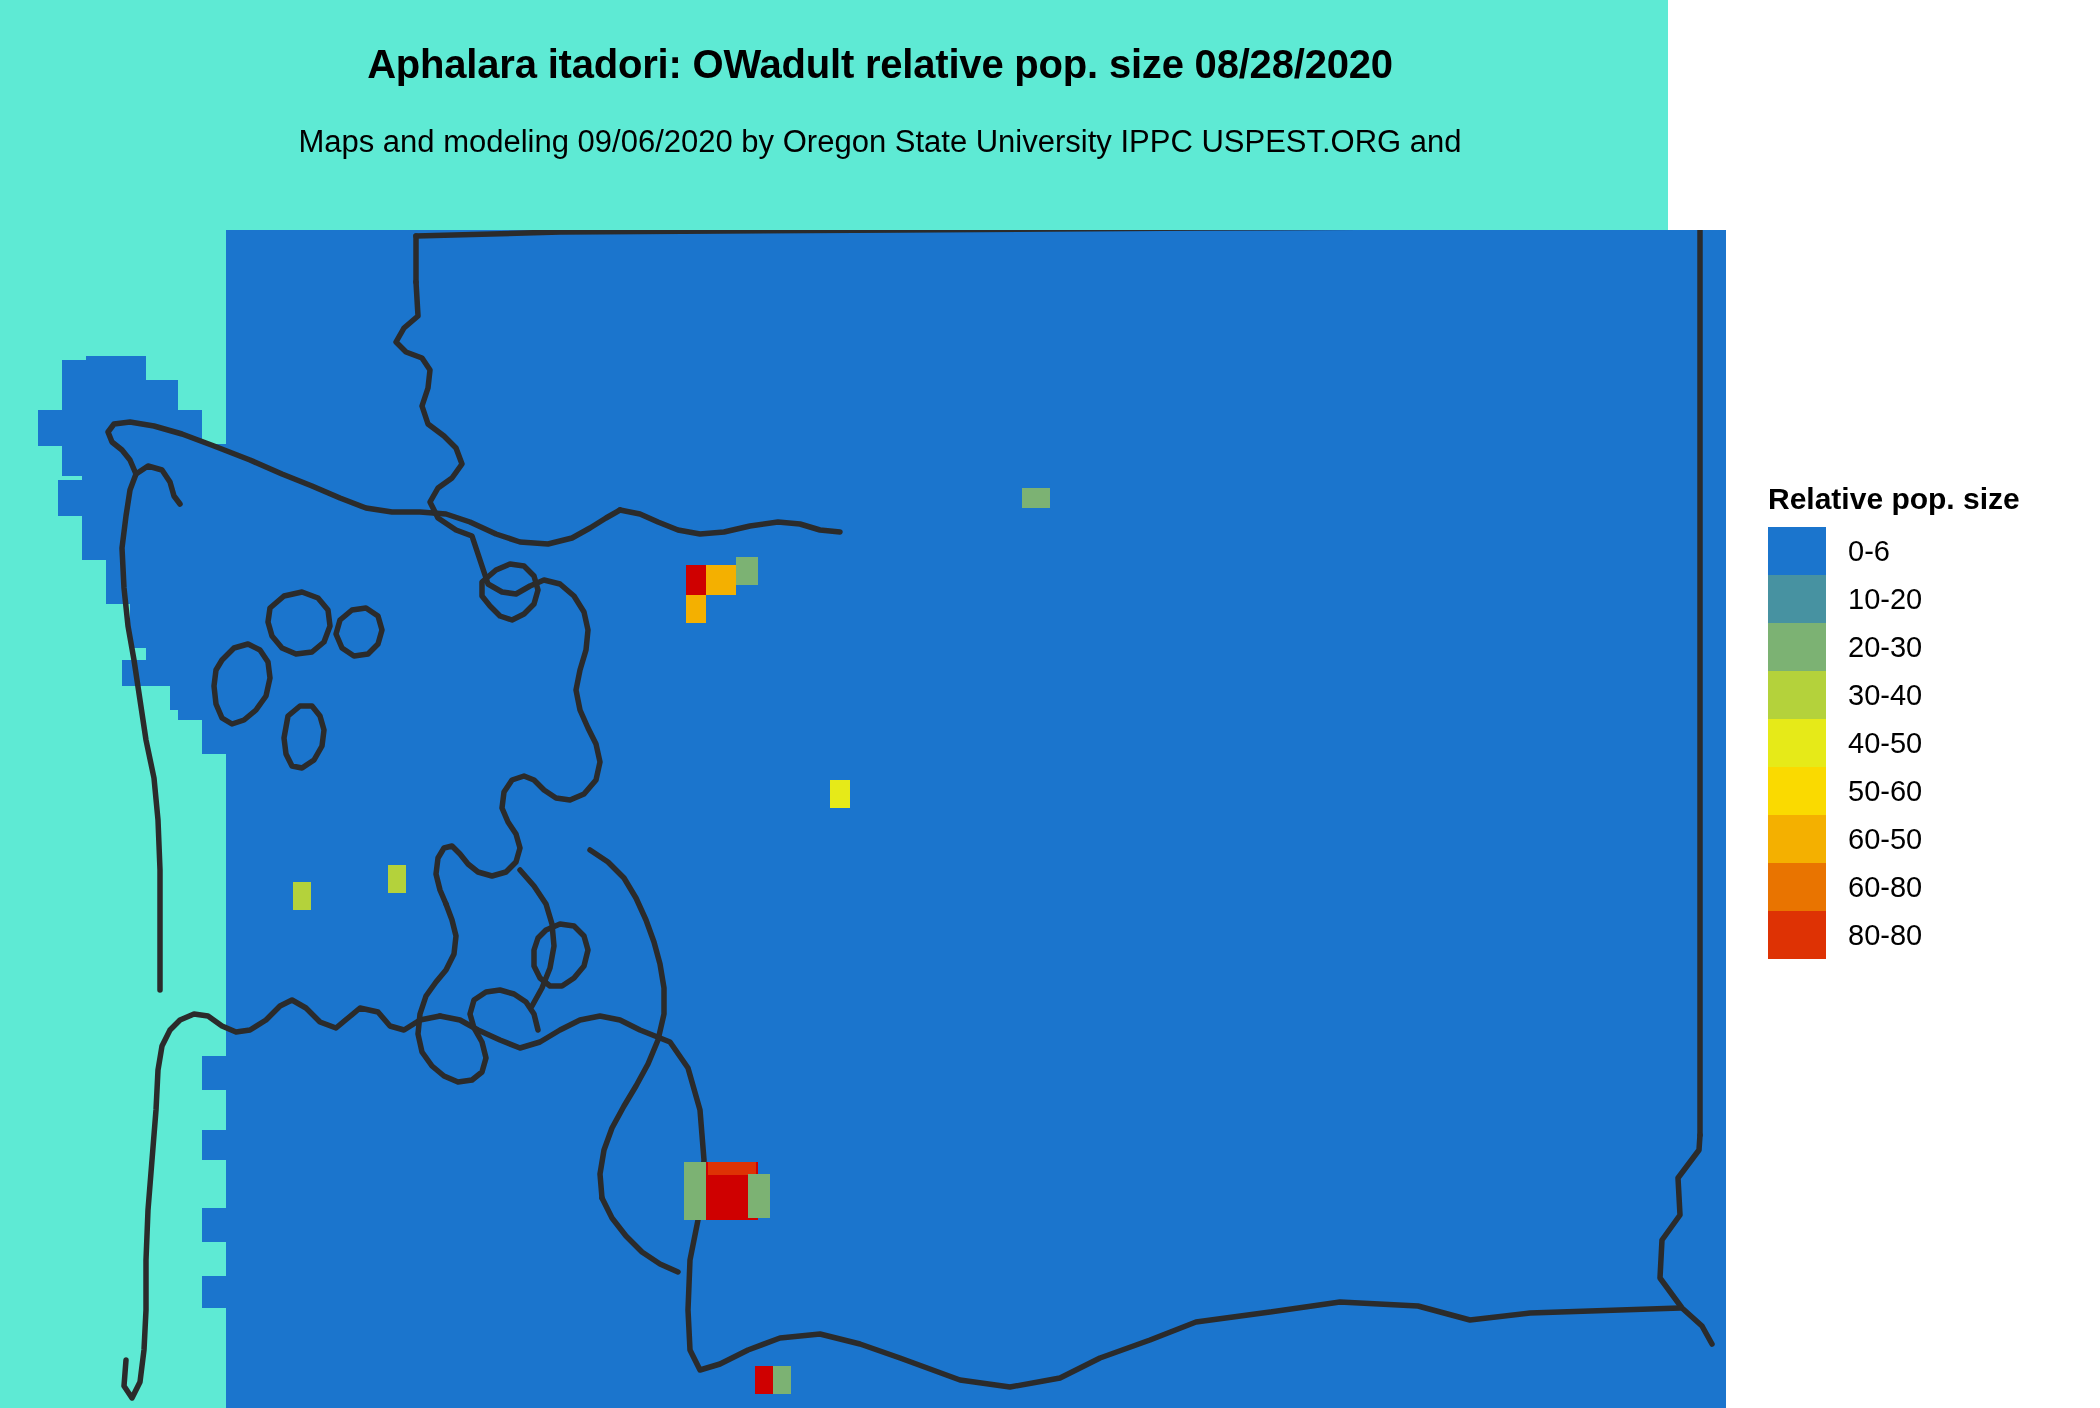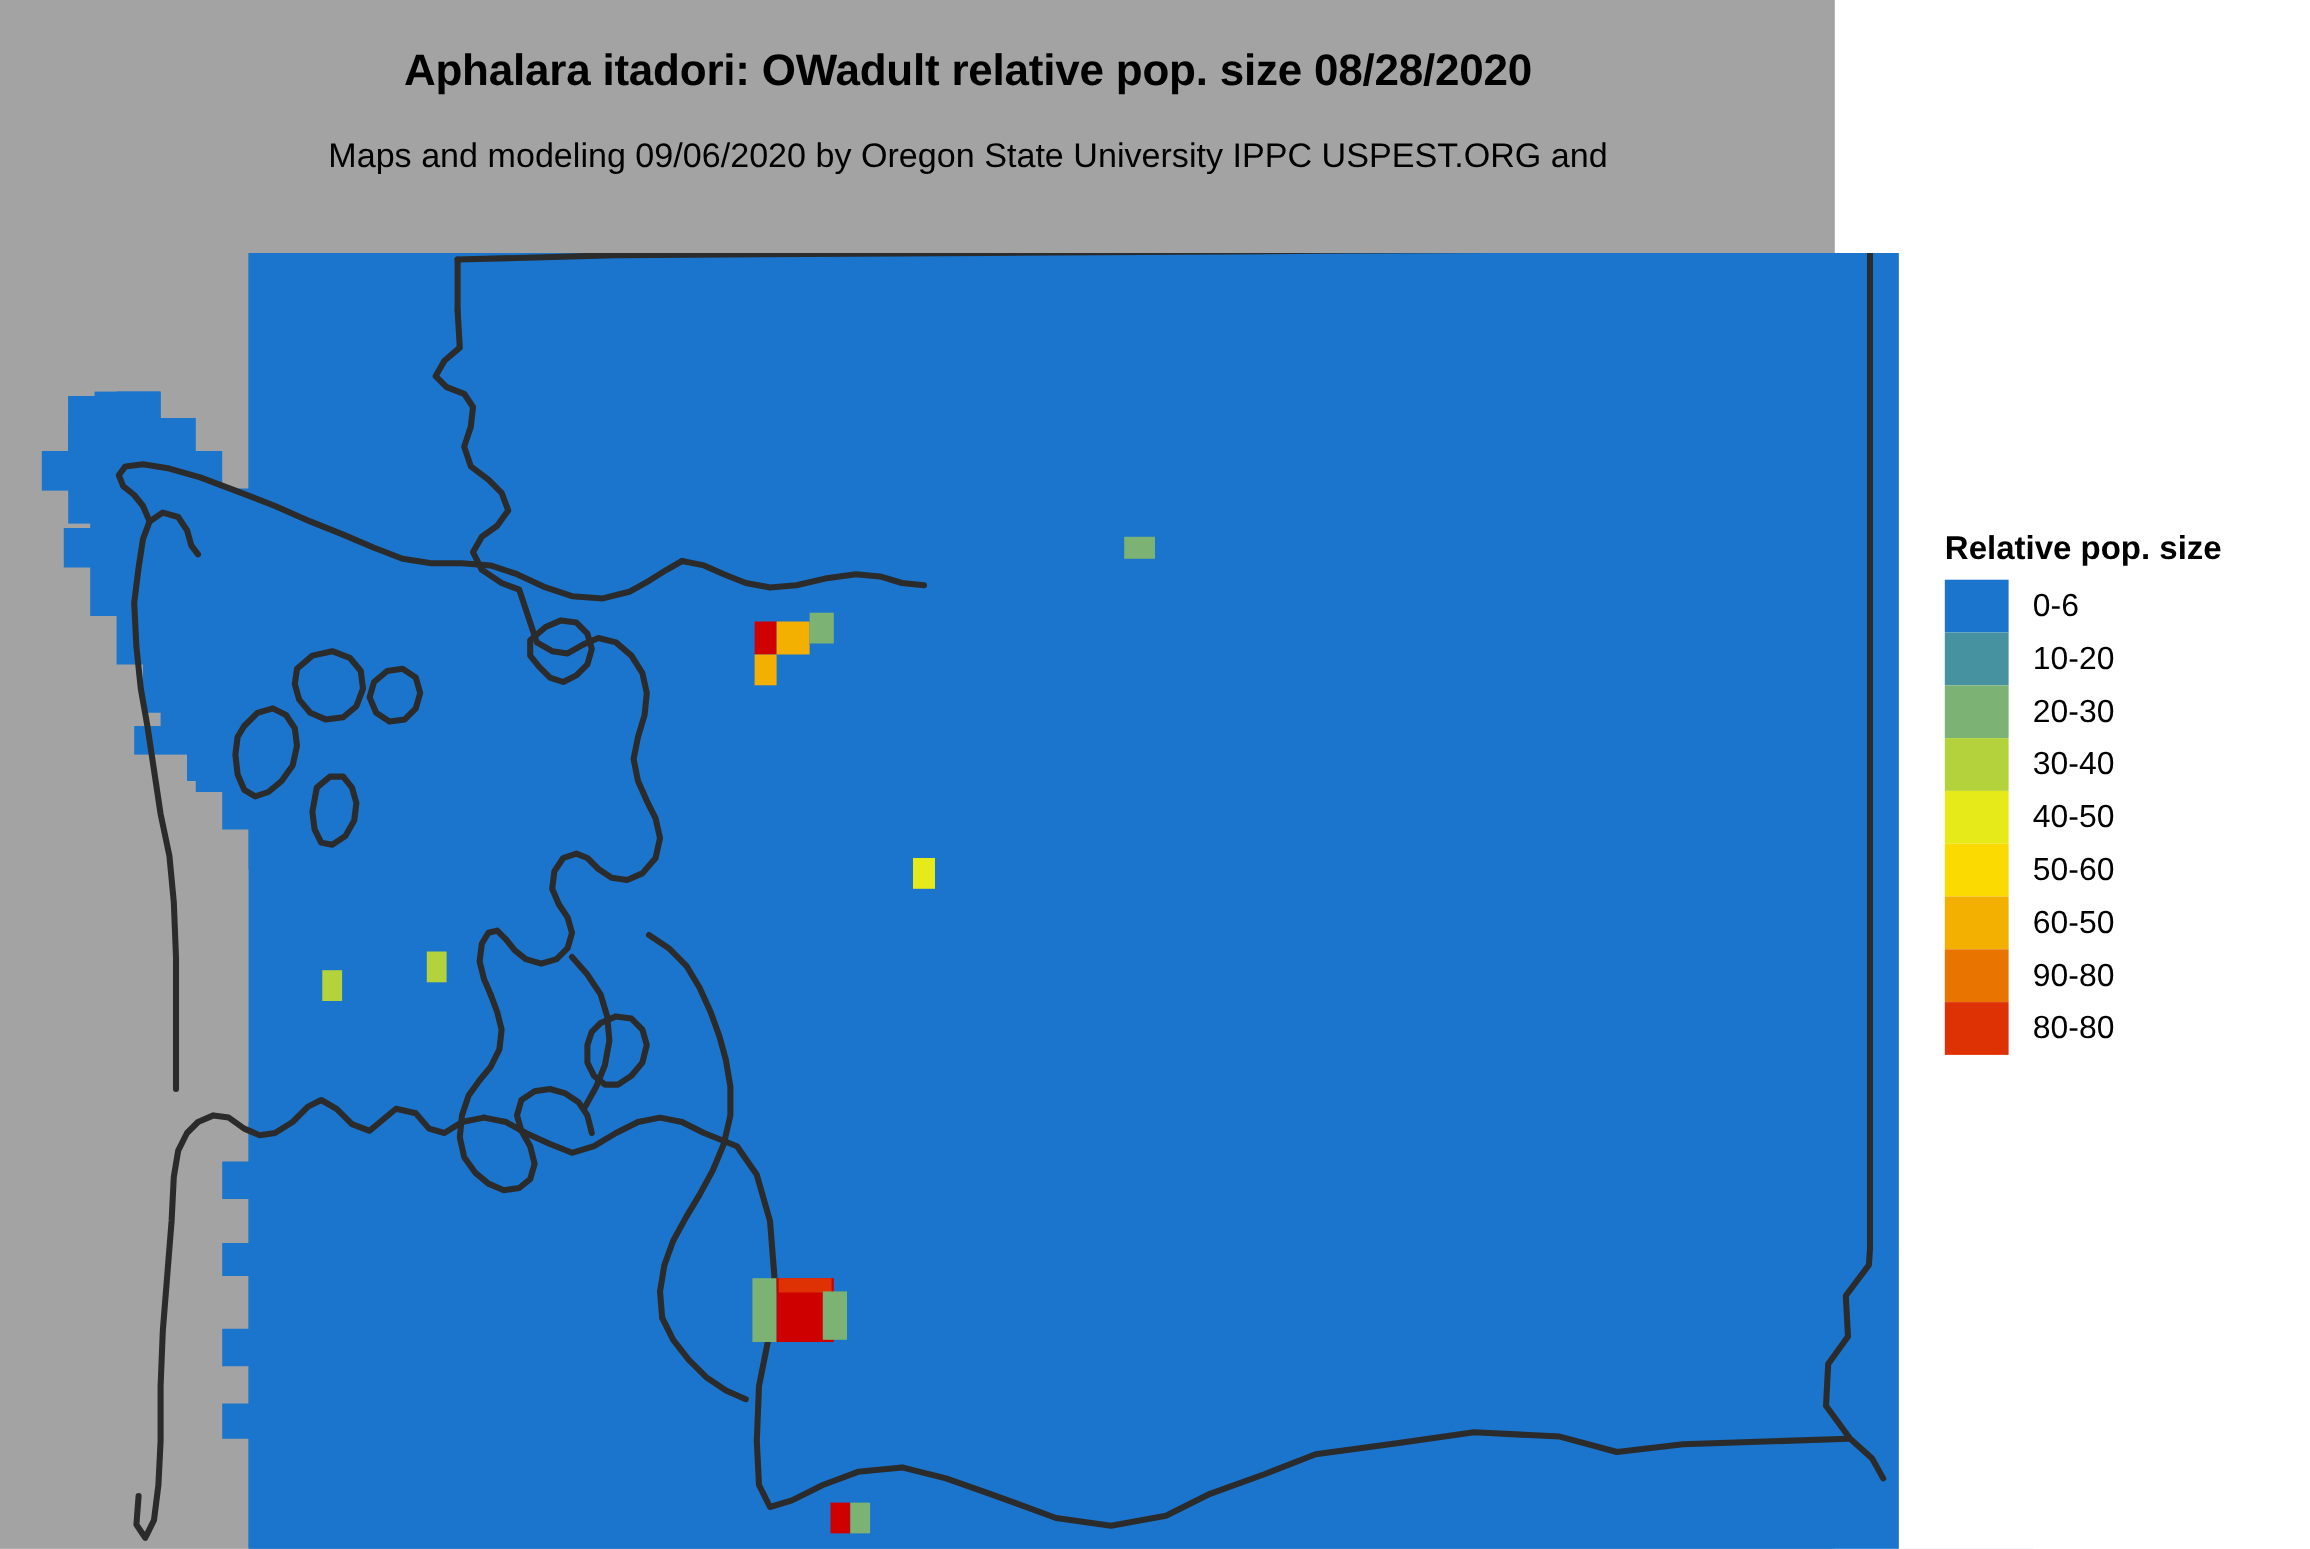--- a/index.html
+++ b/index.html
@@ -13,21 +13,21 @@
     font-family: "Liberation Sans", sans-serif;
     overflow: hidden;
     position: relative;
   }
 
   #page {
     position: absolute;
     left: 0; top: 0;
     width: 1668px;
     height: 1408px;
-    background: #a3a3a3;
+    background: #5eead4;
   }
 
   
   .title-block {
     position: absolute;
     left: 0;
     top: 44px;
     width: 1760px;
     text-align: center;
   }
@@ -314,21 +314,21 @@
         <div class="legend-row">
           <div class="legend-swatch" style="background: rgb(250, 218, 0);"></div>
           <div class="legend-label">50-60</div>
         </div>
         <div class="legend-row">
           <div class="legend-swatch" style="background: rgb(244, 176, 0);"></div>
           <div class="legend-label">60-50</div>
         </div>
         <div class="legend-row">
           <div class="legend-swatch" style="background: rgb(233, 116, 0);"></div>
-          <div class="legend-label">90-80</div>
+          <div class="legend-label">60-80</div>
         </div>
         <div class="legend-row">
           <div class="legend-swatch" style="background: rgb(222, 50, 4);"></div>
           <div class="legend-label">80-80</div>
         </div>
       </div>
   </div>
 
 </div>
 

